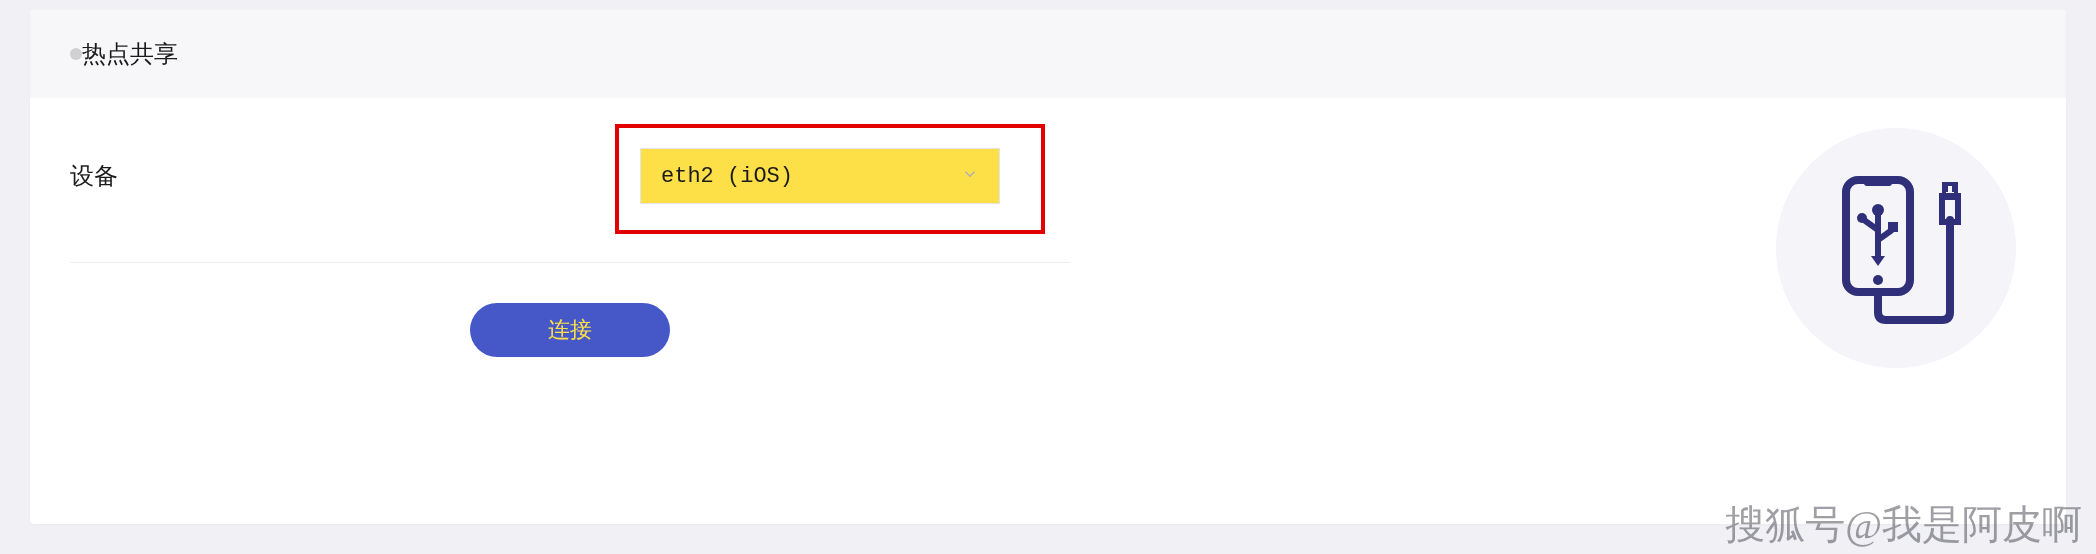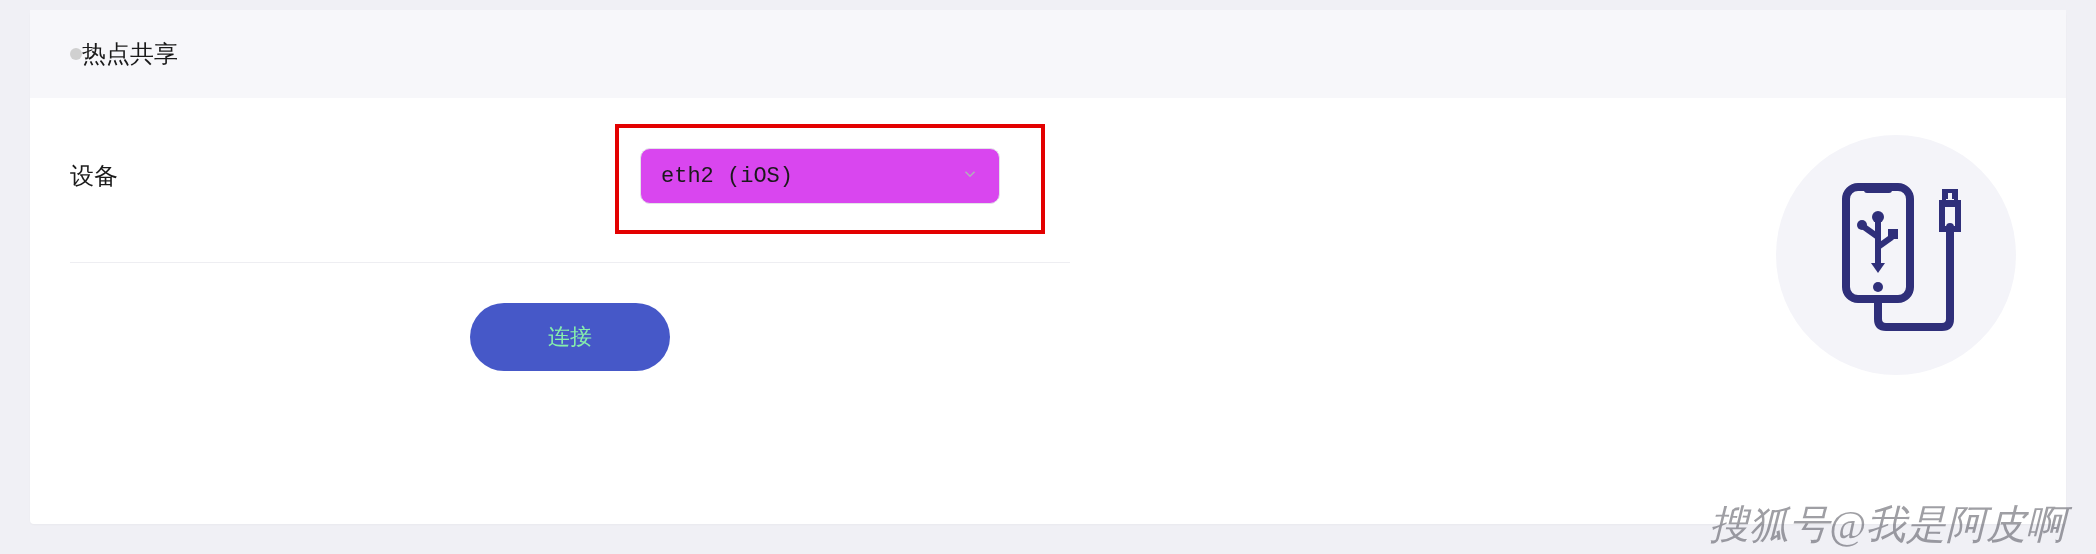--- a/index.html
+++ b/index.html
@@ -58,22 +58,22 @@
       width: 570px;
     }
     .select-wrap {
       position: relative;
       width: 360px;
     }
     .select-box {
       width: 100%;
       height: 56px;
       border: 1px solid #e3e3e8;
-      border-radius: 10px;
-      background: #d946ef;
+      border-radius: 0;
+      background: #fde047;
       display: flex;
       align-items: center;
       padding: 0 20px;
       cursor: pointer;
       position: relative;
     }
     .select-value {
       font-size: 22px;
       color: #1a1a1a;
       flex: 1;
@@ -91,24 +91,24 @@
       pointer-events: none;
     }
     .button-row {
       margin-top: 40px;
       display: flex;
       justify-content: center;
       width: 1000px;
     }
     .connect-btn {
       background: #4658c8;
-      color: #86efac;
+      color: #fde047;
       border: none;
       border-radius: 999px;
-      height: 68px;
+      height: 54px;
       width: 200px;
       font-size: 22px;
       cursor: pointer;
       display: flex;
       align-items: center;
       justify-content: center;
     }
     .icon-circle {
       position: absolute;
       right: 50px;
@@ -118,24 +118,23 @@
       height: 240px;
       border-radius: 50%;
       background: #f4f4f9;
       display: flex;
       align-items: center;
       justify-content: center;
     }
     .watermark {
       position: absolute;
       bottom: 2px;
-      right: 30px;
+      right: 14px;
       font-size: 40px;
       color: rgba(80, 80, 90, 0.55);
-      font-style: italic;
       font-family: "STKaiti", "KaiTi", serif;
       pointer-events: none;
       text-align: right;
     }
   </style>
 </head>
 <body>
 
 <div class="card">
   <div class="header">

